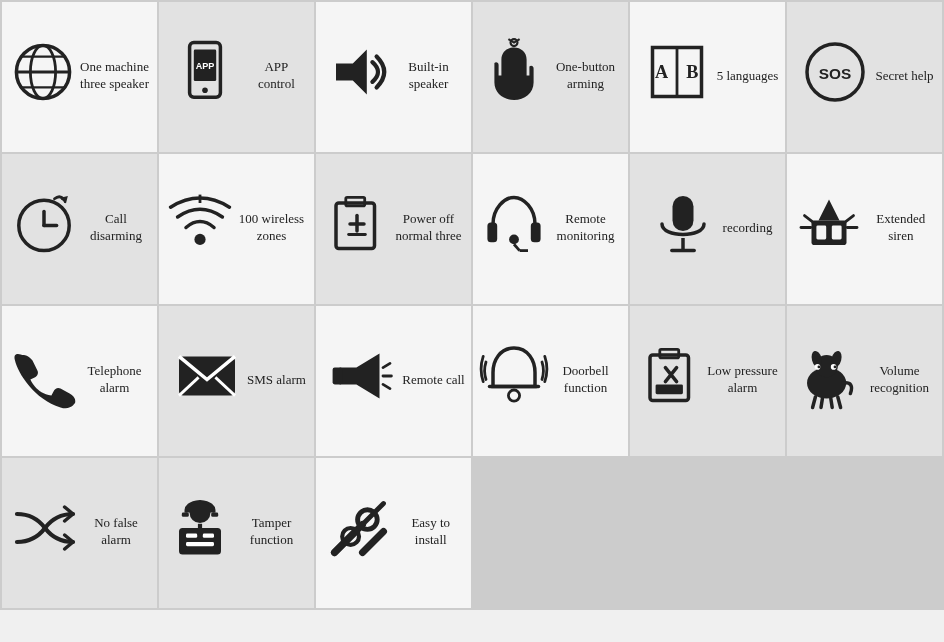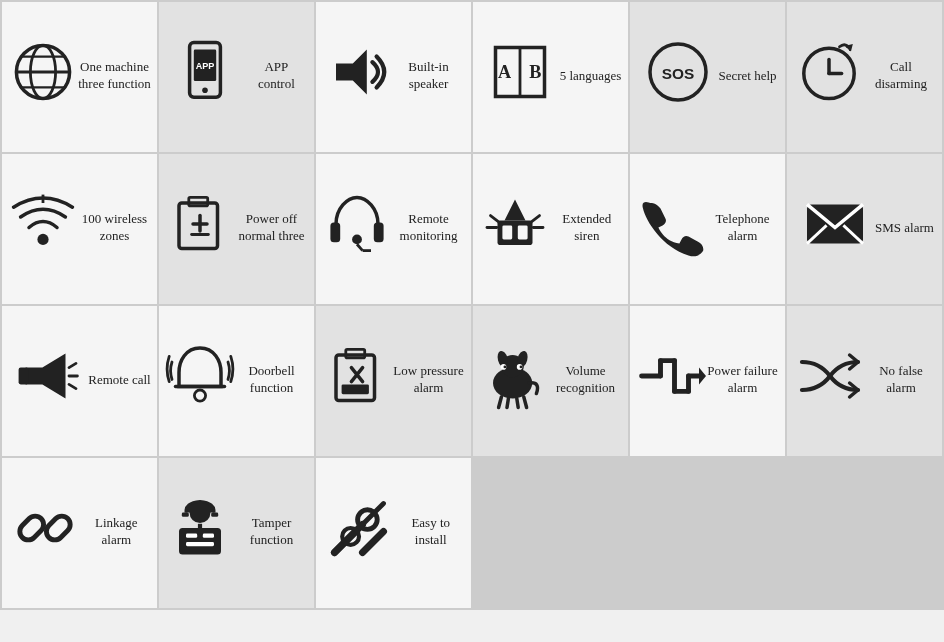--- a/index.html
+++ b/index.html
@@ -63,21 +63,21 @@
   <div class="cell light">
     <div class="icon-wrap">
       <svg viewBox="0 0 100 100" fill="none" xmlns="http://www.w3.org/2000/svg">
         <circle cx="50" cy="50" r="38" stroke="#222" stroke-width="5" fill="none"></circle>
         <ellipse cx="50" cy="50" rx="18" ry="38" stroke="#222" stroke-width="4" fill="none"></ellipse>
         <line x1="12" y1="50" x2="88" y2="50" stroke="#222" stroke-width="4"></line>
         <line x1="18" y1="28" x2="82" y2="28" stroke="#222" stroke-width="3"></line>
         <line x1="18" y1="72" x2="82" y2="72" stroke="#222" stroke-width="3"></line>
       </svg>
     </div>
-    <span class="cell-label">One machine three function</span>
+    <span class="cell-label">One machine three speaker</span>
   </div>
 
   <div class="cell dark">
     <div class="icon-wrap">
       <svg viewBox="0 0 100 100" fill="none" xmlns="http://www.w3.org/2000/svg">
         <rect x="28" y="8" width="44" height="78" rx="6" stroke="#222" stroke-width="5" fill="none"></rect>
         <rect x="34" y="18" width="32" height="45" rx="2" fill="#222"></rect>
         <text x="50" y="46" text-anchor="middle" font-size="13" fill="white" font-family="Arial" font-weight="bold">APP</text>
         <circle cx="50" cy="76" r="4" fill="#222"></circle>
       </svg>
@@ -89,20 +89,30 @@
     <div class="icon-wrap">
       <svg viewBox="0 0 100 100" fill="none" xmlns="http://www.w3.org/2000/svg">
         <polygon points="20,38 44,38 64,18 64,82 44,62 20,62" fill="#222"></polygon>
         <path d="M72,36 Q88,50 72,64" stroke="#222" stroke-width="6" fill="none" stroke-linecap="round"></path>
         <path d="M78,28 Q100,50 78,72" stroke="#222" stroke-width="6" fill="none" stroke-linecap="round"></path>
       </svg>
     </div>
     <span class="cell-label">Built-in speaker</span>
   </div>
 
+  <div class="cell dark">
+    <div class="icon-wrap">
+      <svg viewBox="0 0 100 100" fill="none" xmlns="http://www.w3.org/2000/svg">
+        <path d="M50 15 C40 15 32 22 32 32 L32 55 L28 55 L28 40 C28 37 25 35 22 37 L22 65 C22 80 35 90 50 90 C65 90 78 80 78 65 L78 45 C78 42 75 40 72 42 L72 55 L68 55 L68 32 C68 22 60 15 50 15 Z" fill="#222"></path>
+        <circle cx="50" cy="8" r="5" stroke="#222" stroke-width="3" fill="none"></circle>
+        <path d="M42 3 L50 8 L58 3" stroke="#222" stroke-width="3" fill="none"></path>
+      </svg>
+    </div>
+    <span class="cell-label">One-button arming</span>
+  </div>
 
   <div class="cell light">
     <div class="icon-wrap">
       <svg viewBox="0 0 100 100" fill="none" xmlns="http://www.w3.org/2000/svg">
         <path d="M15 15 L15 85 L85 85 L85 15 Z" stroke="#222" stroke-width="5" fill="none"></path>
         <line x1="50" y1="15" x2="50" y2="85" stroke="#222" stroke-width="4"></line>
         <text x="28" y="58" text-anchor="middle" font-size="26" fill="#222" font-family="Georgia" font-weight="bold">A</text>
         <text x="72" y="58" text-anchor="middle" font-size="26" fill="#222" font-family="Georgia" font-weight="bold">B</text>
       </svg>
     </div>
@@ -165,20 +175,31 @@
         <rect x="12" y="48" width="14" height="28" rx="5" fill="#222"></rect>
         <rect x="74" y="48" width="14" height="28" rx="5" fill="#222"></rect>
         <circle cx="50" cy="72" r="7" fill="#222"></circle>
         <line x1="50" y1="79" x2="58" y2="88" stroke="#222" stroke-width="4"></line>
         <line x1="58" y1="88" x2="70" y2="88" stroke="#222" stroke-width="4"></line>
       </svg>
     </div>
     <span class="cell-label">Remote monitoring</span>
   </div>
 
+  <div class="cell dark">
+    <div class="icon-wrap">
+      <svg viewBox="0 0 100 100" fill="none" xmlns="http://www.w3.org/2000/svg">
+        <rect x="35" y="10" width="30" height="50" rx="15" fill="#222"></rect>
+        <path d="M20 50 C20 70 80 70 80 50" stroke="#222" stroke-width="5" fill="none" stroke-linecap="round"></path>
+        <line x1="50" y1="70" x2="50" y2="88" stroke="#222" stroke-width="5"></line>
+        <line x1="34" y1="88" x2="66" y2="88" stroke="#222" stroke-width="5" stroke-linecap="round"></line>
+      </svg>
+    </div>
+    <span class="cell-label">recording</span>
+  </div>
 
   <div class="cell light">
     <div class="icon-wrap">
       <svg viewBox="0 0 100 100" fill="none" xmlns="http://www.w3.org/2000/svg">
         <rect x="25" y="45" width="50" height="35" rx="4" fill="#222"></rect>
         <rect x="32" y="52" width="14" height="20" rx="2" fill="#f5f5f5"></rect>
         <rect x="54" y="52" width="14" height="20" rx="2" fill="#f5f5f5"></rect>
         <path d="M35 45 L50 15 L65 45" fill="#222"></path>
         <line x1="15" y1="38" x2="28" y2="48" stroke="#222" stroke-width="4" stroke-linecap="round"></line>
         <line x1="85" y1="38" x2="72" y2="48" stroke="#222" stroke-width="4" stroke-linecap="round"></line>
@@ -266,57 +287,33 @@
         <line x1="32" y1="80" x2="28" y2="95" stroke="#222" stroke-width="5" stroke-linecap="round"></line>
         <line x1="42" y1="82" x2="40" y2="95" stroke="#222" stroke-width="5" stroke-linecap="round"></line>
         <line x1="54" y1="82" x2="56" y2="95" stroke="#222" stroke-width="5" stroke-linecap="round"></line>
         <line x1="64" y1="80" x2="68" y2="95" stroke="#222" stroke-width="5" stroke-linecap="round"></line>
         <path d="M72 60 Q88 58 82 75" stroke="#222" stroke-width="5" fill="none" stroke-linecap="round"></path>
       </svg>
     </div>
     <span class="cell-label">Volume recognition</span>
   </div>
 
-  <div class="cell light">
-    <div class="icon-wrap">
-      <svg viewBox="0 0 100 100" fill="none" xmlns="http://www.w3.org/2000/svg">
-        <line x1="8" y1="50" x2="35" y2="50" stroke="#222" stroke-width="7" stroke-linecap="round"></line>
-        <line x1="35" y1="50" x2="35" y2="28" stroke="#222" stroke-width="7" stroke-linecap="round"></line>
-        <line x1="35" y1="28" x2="55" y2="28" stroke="#222" stroke-width="7" stroke-linecap="round"></line>
-        <line x1="55" y1="28" x2="55" y2="72" stroke="#222" stroke-width="7" stroke-linecap="round"></line>
-        <line x1="55" y1="72" x2="75" y2="72" stroke="#222" stroke-width="7" stroke-linecap="round"></line>
-        <line x1="75" y1="72" x2="75" y2="50" stroke="#222" stroke-width="7" stroke-linecap="round"></line>
-        <line x1="75" y1="50" x2="92" y2="50" stroke="#222" stroke-width="7" stroke-linecap="round"></line>
-        <polygon points="90,38 100,50 90,62" fill="#222"></polygon>
-      </svg>
-    </div>
-    <span class="cell-label">Power failure alarm</span>
-  </div>
 
   <div class="cell dark">
     <div class="icon-wrap">
       <svg viewBox="0 0 100 100" fill="none" xmlns="http://www.w3.org/2000/svg">
         <path d="M10 30 Q35 30 50 50 Q65 70 90 70" stroke="#222" stroke-width="6" fill="none" stroke-linecap="round"></path>
         <path d="M10 70 Q35 70 50 50 Q65 30 90 30" stroke="#222" stroke-width="6" fill="none" stroke-linecap="round"></path>
         <polyline points="78,20 90,30 78,40" stroke="#222" stroke-width="5" fill="none" stroke-linecap="round" stroke-linejoin="round"></polyline>
         <polyline points="78,60 90,70 78,80" stroke="#222" stroke-width="5" fill="none" stroke-linecap="round" stroke-linejoin="round"></polyline>
       </svg>
     </div>
     <span class="cell-label">No false alarm</span>
   </div>
 
-  <div class="cell light">
-    <div class="icon-wrap">
-      <svg viewBox="0 0 100 100" fill="none" xmlns="http://www.w3.org/2000/svg">
-        <rect x="12" y="38" width="38" height="24" rx="12" stroke="#222" stroke-width="7" fill="none" transform="rotate(-45,31,50)"></rect>
-        <rect x="50" y="38" width="38" height="24" rx="12" stroke="#222" stroke-width="7" fill="none" transform="rotate(-45,69,50)"></rect>
-      </svg>
-    </div>
-    <span class="cell-label">Linkage alarm</span>
-  </div>
 
   <div class="cell dark">
     <div class="icon-wrap">
       <svg viewBox="0 0 100 100" fill="none" xmlns="http://www.w3.org/2000/svg">
         <circle cx="50" cy="28" r="15" fill="#222"></circle>
         <path d="M30 28 Q28 14 50 12 Q72 14 70 28" stroke="#222" stroke-width="4" fill="#222"></path>
         <rect x="24" y="28" width="10" height="6" rx="2" fill="#222"></rect>
         <rect x="66" y="28" width="10" height="6" rx="2" fill="#222"></rect>
         <rect x="20" y="50" width="60" height="38" rx="5" fill="#222"></rect>
         <rect x="30" y="58" width="16" height="6" rx="2" fill="white"></rect>

